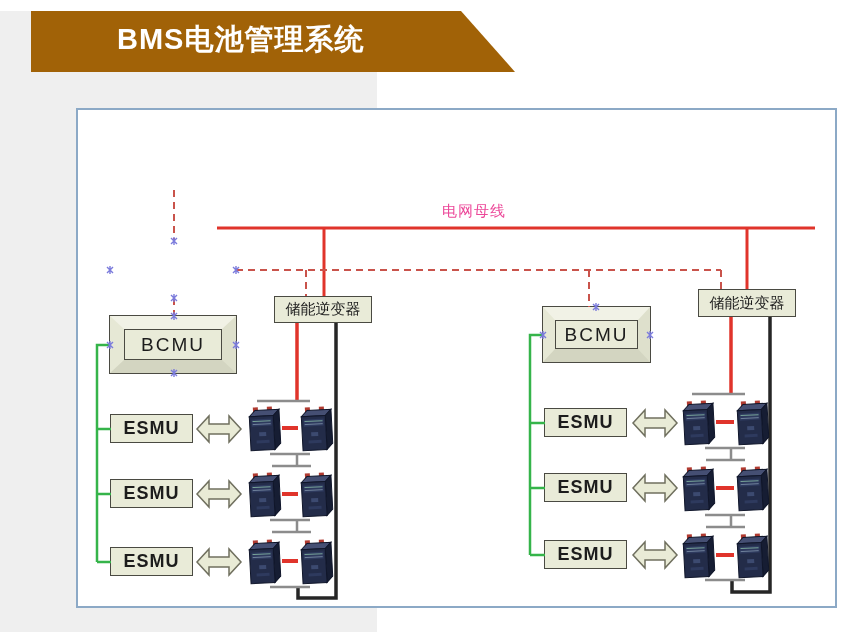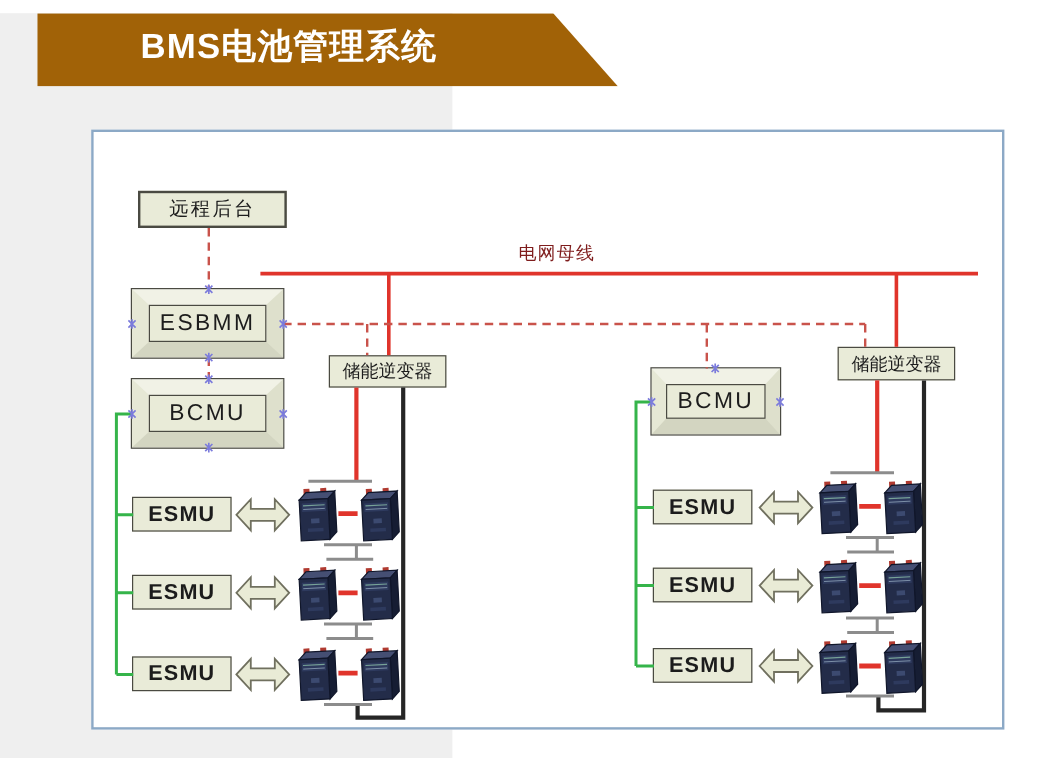--- a/index.html
+++ b/index.html
@@ -53,46 +53,40 @@
   .frame .inner {
     width: 100%; height: 100%;
     display: flex; align-items: center; justify-content: center;
     background: #e9ebd8; border: 1.5px solid #4a4a42;
     font-size: 19px; letter-spacing: 2px; color: #1c1c1c;
   }
   .esbmm  { left: 32px;  top: 131px; width: 126px; height: 57px; border-width: 13px 14px; }
   .bcmu-l { left: 32px;  top: 206px; width: 126px; height: 57px; border-width: 13px 14px; }
   .bcmu-r { left: 465px; top: 197px; width: 107px; height: 55px; border-width: 13px 12px; }
   .busbar-label {
-    position: absolute; left: 354px; top: 92px; z-index: 2;
-    font-size: 15px; color: #7f1d1d; letter-spacing: 1px;
+    position: absolute; left: 364px; top: 92px; z-index: 2;
+    font-size: 15px; color: #ec4899; letter-spacing: 1px;
   }
   svg.layer {
     position: absolute; left: 0; top: 0; width: 757px; height: 496px;
     z-index: 4; pointer-events: none;
   }
 </style>
 </head>
 <body>
 
 <div class="gray-panel"></div>
 
 <div class="banner">
   <span>BMS电池管理系统</span>
 </div>
 
 <div class="canvas">
 
-  <div class="node remote">
-    <span>远程后台</span>
-  </div>
-
-  <div class="frame esbmm">
-    <div class="inner">ESBMM</div>
-  </div>
+
 
   <div class="frame bcmu-l">
     <div class="inner">BCMU</div>
   </div>
 
   <div class="frame bcmu-r">
     <div class="inner">BCMU</div>
   </div>
 
   <div class="node inv-l">

